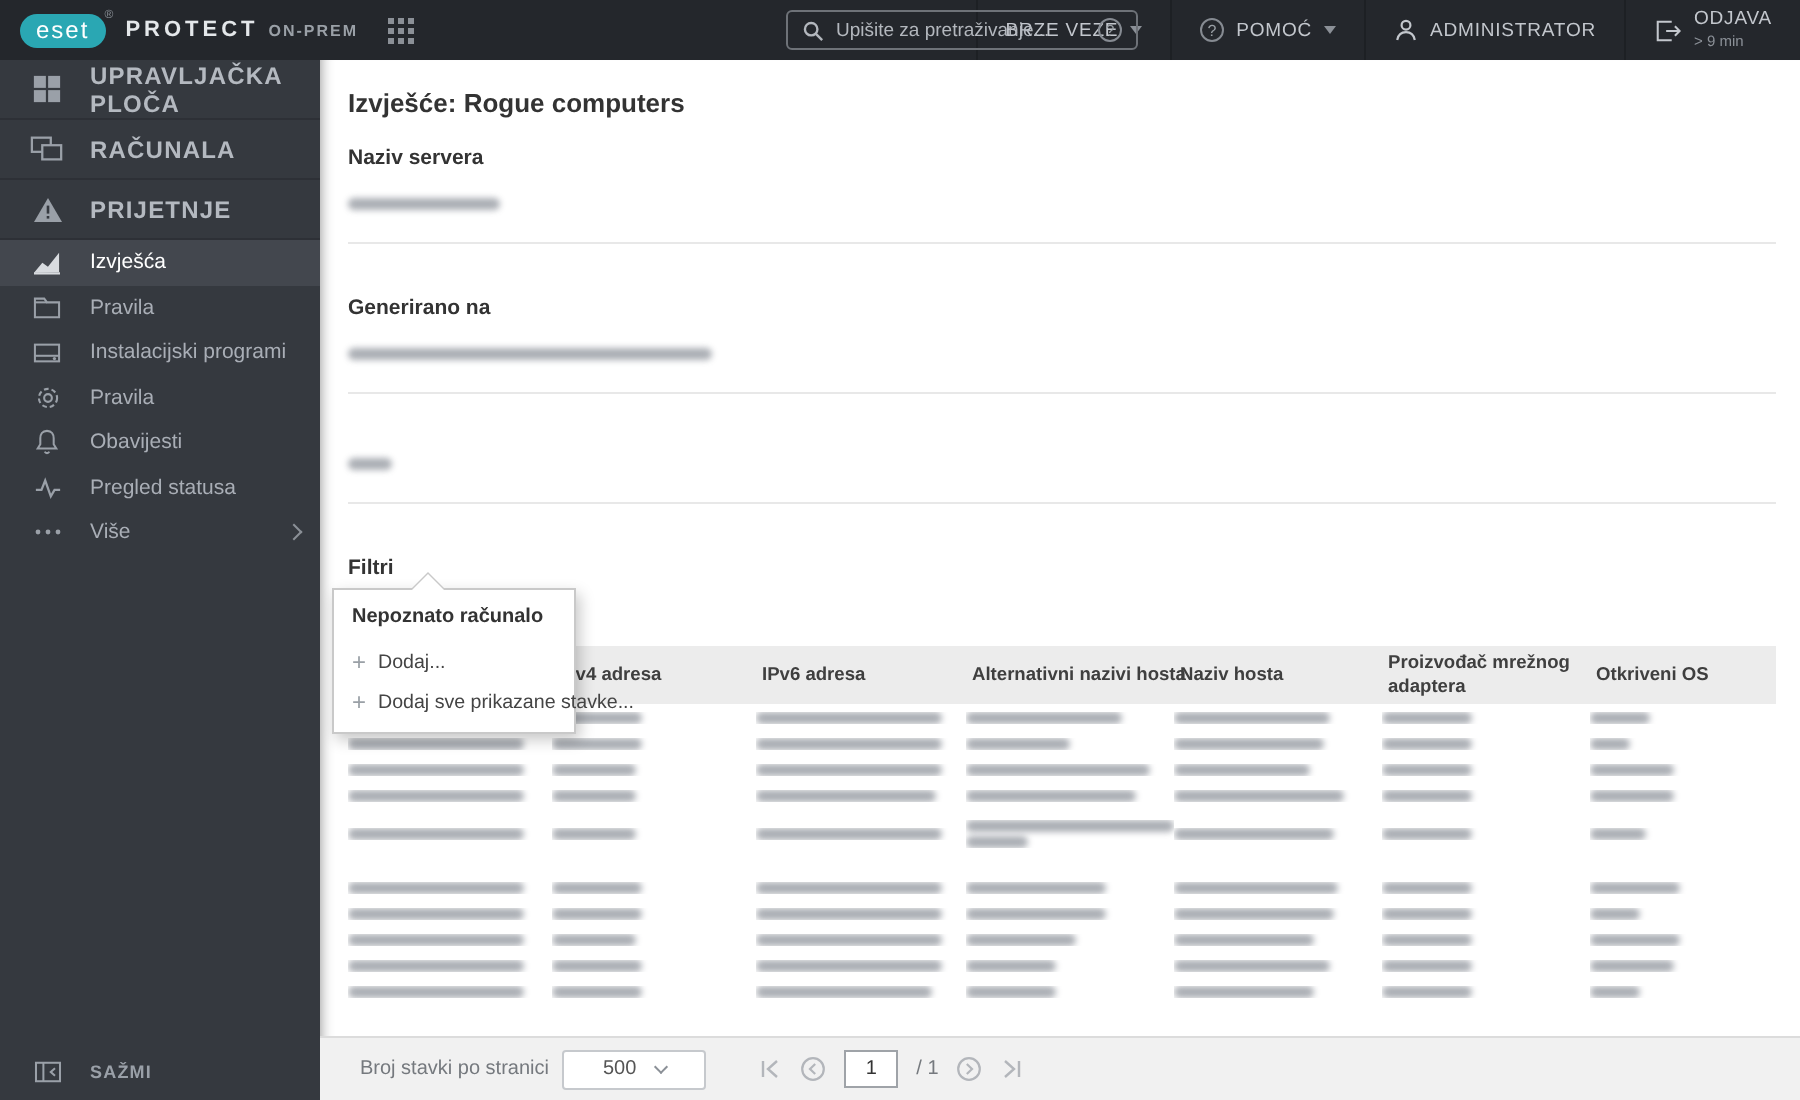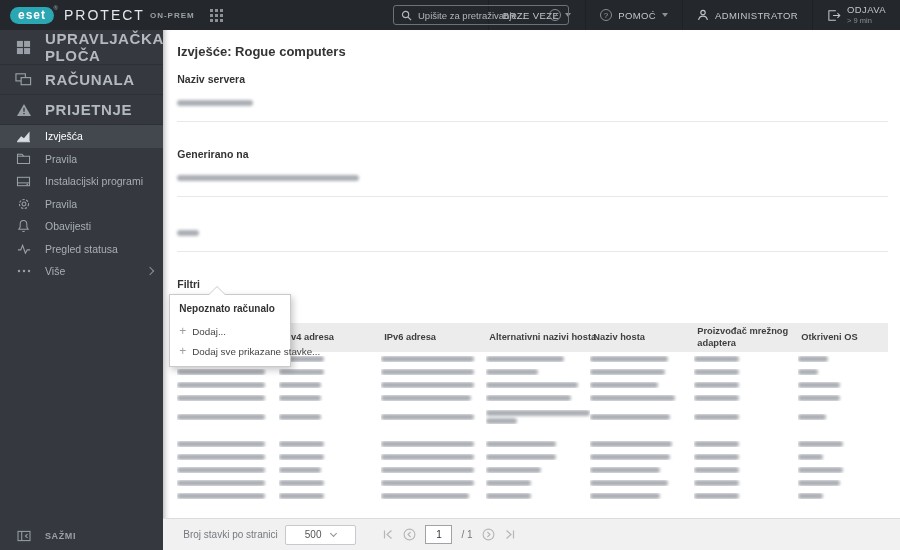--- a/index.html
+++ b/index.html
@@ -2,39 +2,39 @@
 <html><head>
 <meta charset="utf-8">
 <style>
   *{box-sizing:border-box;margin:0;padding:0}
   html,body{width:900px;height:550px;overflow:hidden;font-family:"Liberation Sans",sans-serif}
   .app{width:900px;height:550px;display:flex;flex-direction:column;background:#fff}
 
   
   .topbar{flex:0 0 30px;background:#24272c;display:flex;align-items:center;position:relative;color:#c6cad0}
   .logo{display:flex;align-items:center;padding:0 0 0 10px}
-  .logo-badge{background:#2aa7b3;color:#fff;font-weight:bold;border-radius:9px;padding:1px 8px 2px;font-size:12px;letter-spacing:1px;position:relative}
+  .logo-badge{background:#2aa7b3;color:#fff;font-weight:normal;border-radius:9px;padding:1px 8px 2px;font-size:12px;letter-spacing:1px;position:relative}
   .logo-reg{position:absolute;top:-2px;right:-5px;font-size:6px;color:#8b9097}
-  .brand{color:#e4e7ea;font-size:14px;margin-left:10px;letter-spacing:2px;font-weight:normal}
+  .brand{color:#e4e7ea;font-size:11px;margin-left:10px;letter-spacing:2px;font-weight:bold}
   .brand-suffix{color:#9aa0a7;font-size:8px;margin-left:5px;letter-spacing:1px;font-weight:bold}
   .grid-icon{margin-left:14px;display:flex}
   .search{position:absolute;left:393px;top:5px;width:176px;height:20px;border:1px solid #6e7278;border-radius:3px;display:flex;align-items:center;padding:0 7px;gap:6px}
   .search .ph{flex:1;font-size:9.5px;color:#b3b7bd}
   .qmark{width:12px;height:12px;border:1px solid #868b92;border-radius:50%;font-size:8px;display:flex;align-items:center;justify-content:center;color:#9aa0a6;flex:none}
   .top-right{margin-left:auto;display:flex;align-items:stretch;height:30px}
   .top-item{display:flex;align-items:center;gap:6px;padding:0 14px;border-left:1px solid #1d2024;font-size:9.5px;letter-spacing:.4px;color:#c3c7cd;cursor:pointer}
   .caret{width:0;height:0;border-left:3.5px solid transparent;border-right:3.5px solid transparent;border-top:4px solid #8b9097}
   .logout-txt{display:flex;flex-direction:column;line-height:1.25}
   .logout-sub{font-size:7.5px;color:#8b9097;letter-spacing:0}
 
   
   .body{flex:1;display:flex;min-height:0}
   .sidebar{flex:0 0 160px;background:#35393f;display:flex;flex-direction:column}
   .side-item{display:flex;align-items:center;gap:13px;padding-left:15px;color:#a9aeb6;cursor:pointer}
-  .side-item.section{flex:0 0 30px;border-bottom:1px solid #2d3036;font-size:15px;letter-spacing:.6px;color:#b4b9c0;font-weight:bold}
+  .side-item.section{flex:0 0 30px;border-bottom:1px solid #2d3036;font-size:12px;letter-spacing:.6px;color:#b4b9c0;font-weight:bold}
   .side-item.small{flex:0 0 22.5px;font-size:10.5px}
   .side-item.selected{background:#43474e;color:#fff}
   .sicon{width:17px;display:flex;justify-content:center;align-items:center;color:#9aa0a8;flex:none}
   .selected .sicon{color:#d8dbdf}
   .chev{margin-left:auto;margin-right:10px;width:6px;height:6px;border-right:1.4px solid #8b9097;border-bottom:1.4px solid #8b9097;transform:rotate(-45deg)}
   .side-spacer{flex:1}
   .collapse{flex:0 0 28px;display:flex;align-items:center;gap:13px;padding-left:15px;color:#9aa0a8;font-size:9px;letter-spacing:.6px;font-weight:bold;cursor:pointer}
 
   
   .main{flex:1;display:flex;flex-direction:column;min-width:0;position:relative;background:#fff;box-shadow:inset 7px 0 7px -7px rgba(0,0,0,.45)}

